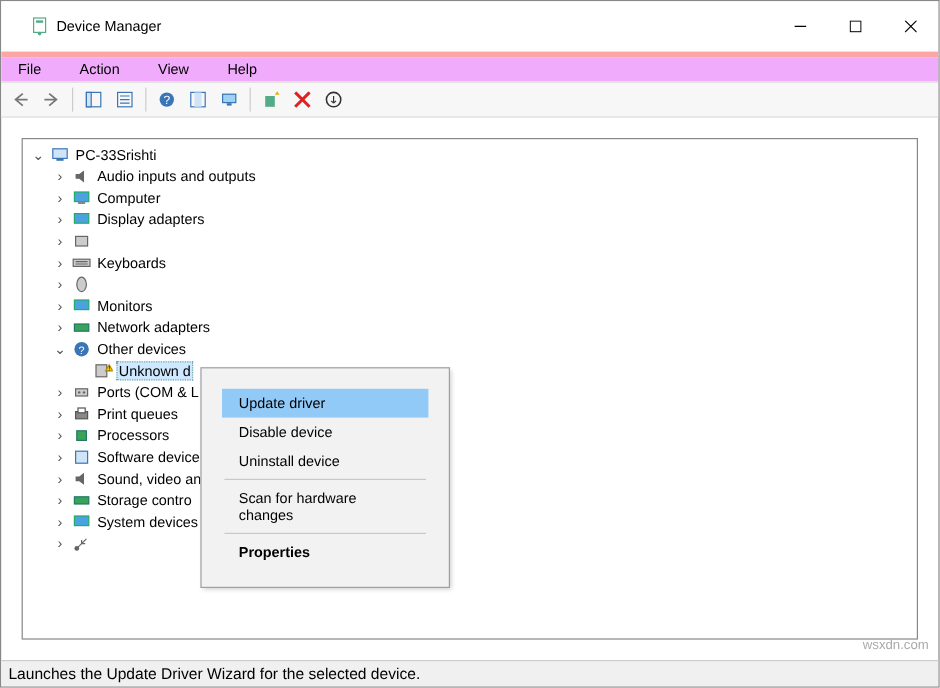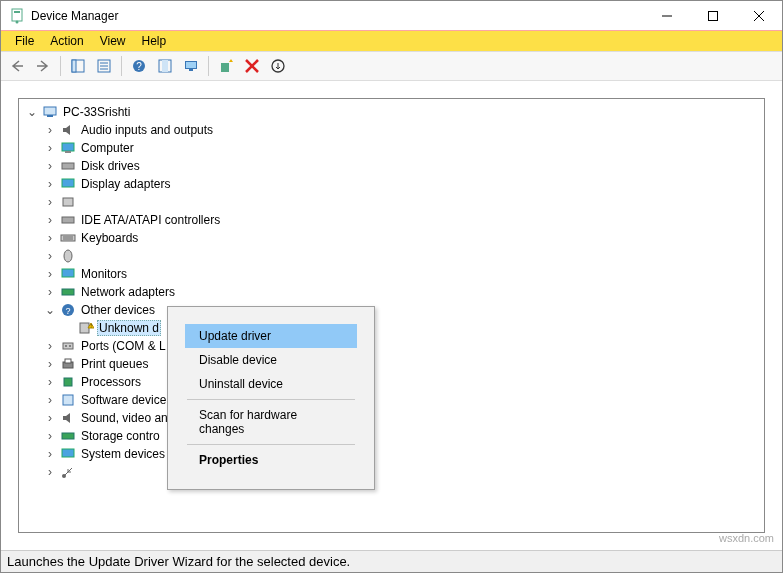--- a/index.html
+++ b/index.html
@@ -11,42 +11,42 @@
     color: #000;
     width: 783px;
     height: 573px;
     border: 1px solid #888;
     display: flex;
     flex-direction: column;
     position: relative;
     overflow: hidden;
   }
   .titlebar {
-    height: 30px;
+    height: 47px;
     display: flex;
     align-items: center;
-    padding-left: 8px;
+    padding-left: 24px;
     background: #fff;
-    border-bottom: 1px solid #fca5a5;
+    border-bottom: 5px solid #fca5a5;
   }
   .titlebar .ico { width: 16px; height: 16px; margin-right: 6px; }
   .titlebar .title { flex: 0 0 auto; }
   .titlebar .spacer { flex: 1; }
   .winbtn {
     width: 46px; height: 30px;
     display: flex; align-items: center; justify-content: center;
     font-family: "Segoe MDL2 Assets", sans-serif;
   }
   .menubar {
     height: 20px;
     display: flex;
     align-items: center;
     padding: 0 6px;
-    gap: 0;
-    background: #fde047;
+    gap: 16px;
+    background: #f0abfc;
   }
   .menubar .mi { padding: 2px 8px; }
   .toolbar {
     height: 30px;
     border-top: 1px solid #ddd;
     border-bottom: 1px solid #ddd;
     display: flex;
     align-items: center;
     padding: 0 4px;
     gap: 2px;
@@ -257,50 +257,32 @@
             <rect x="2" y="3" width="12" height="8" fill="#4aa3e0" stroke="#2a6"></rect>
             <rect x="5" y="11" width="6" height="2" fill="#888"></rect>
           </svg>
         </span>
         <span class="lbl">Computer</span>
       </div>
     <div class="node ind1">
         <span class="arrow closed"></span>
         <span class="devico">
           <svg width="16" height="16">
-            <rect x="2" y="5" width="12" height="6" fill="#aaa" stroke="#666"></rect>
-          </svg>
-        </span>
-        <span class="lbl">Disk drives</span>
-      </div>
-    <div class="node ind1">
-        <span class="arrow closed"></span>
-        <span class="devico">
-          <svg width="16" height="16">
             <rect x="2" y="3" width="12" height="8" fill="#4aa3e0" stroke="#2a6"></rect>
           </svg>
         </span>
         <span class="lbl">Display adapters</span>
       </div>
     <div class="node ind1">
         <span class="arrow closed"></span>
         <span class="devico">
           <svg width="16" height="16">
             <rect x="3" y="4" width="10" height="8" fill="#ccc" stroke="#666"></rect>
           </svg>
         </span>
-      </div>
-    <div class="node ind1">
-        <span class="arrow closed"></span>
-        <span class="devico">
-          <svg width="16" height="16">
-            <rect x="2" y="5" width="12" height="6" fill="#aaa" stroke="#666"></rect>
-          </svg>
-        </span>
-        <span class="lbl">IDE ATA/ATAPI controllers</span>
       </div>
     <div class="node ind1">
         <span class="arrow closed"></span>
         <span class="devico">
           <svg width="16" height="16">
             <rect x="1" y="5" width="14" height="6" fill="#ccc" stroke="#666"></rect>
             <line x1="3" y1="7" x2="13" y2="7" stroke="#666"></line>
             <line x1="3" y1="9" x2="13" y2="9" stroke="#666"></line>
           </svg>
         </span>

